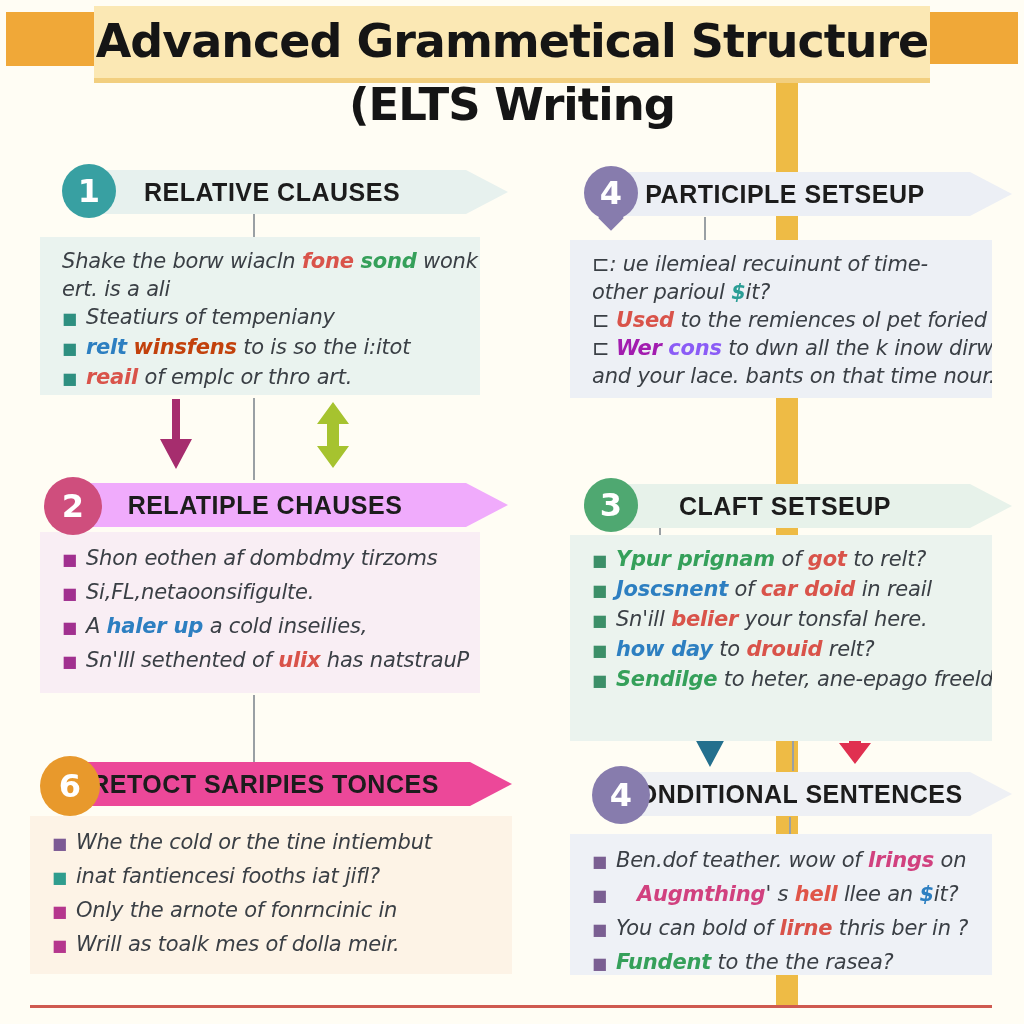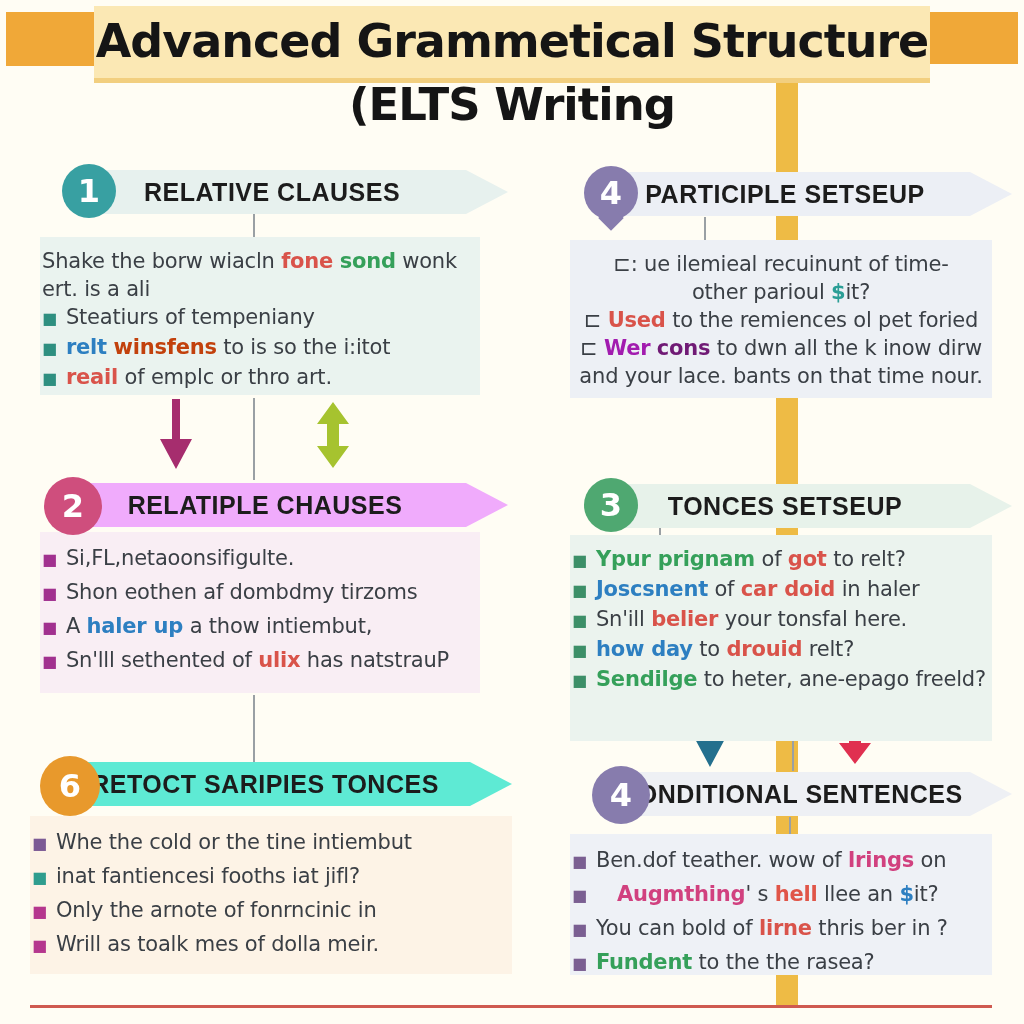--- a/index.html
+++ b/index.html
@@ -19,21 +19,21 @@
   .title2{position:absolute;left:0;right:0;top:78px;text-align:center;z-index:2;
           font-size:45px;font-weight:800;letter-spacing:-1px;color:#151515;}
   
   .badge{position:absolute;border-radius:50%;z-index:3;display:flex;align-items:center;justify-content:center;
          color:#fff;font-weight:800;font-size:32px;}
   .pin-tail{position:absolute;left:50%;bottom:-7px;width:18px;height:18px;transform:translateX(-50%) rotate(45deg);z-index:-1;}
   .banner{position:absolute;height:44px;z-index:1;display:flex;align-items:center;justify-content:center;
           clip-path:polygon(0 0,calc(100% - 42px) 0,100% 50%,calc(100% - 42px) 100%,0 100%);}
   .banner .hlabel{font-family:"Liberation Sans",sans-serif;font-weight:700;font-size:25px;color:#1c1c1c;
           letter-spacing:.5px;padding-right:52px;white-space:nowrap;}
-  .box{position:absolute;z-index:1;padding:10px 2px;box-sizing:border-box;overflow:hidden;}
+  .box{position:absolute;z-index:1;padding:10px 22px;box-sizing:border-box;overflow:hidden;font-style:italic;}
   .tline{font-size:21px;color:#3a3f45;letter-spacing:-.2px;white-space:nowrap;}
   .lines-tight .tline{line-height:28px;}
   .lines-loose .tline{line-height:33px;}
   .tline .sq{font-size:16px;margin-right:9px;}
   
   .arrow{position:absolute;z-index:1;}
 </style>
 </head>
 <body>
 
@@ -91,59 +91,59 @@
       <div class="tline"><span class="sq" style="color: rgb(46, 143, 128);">■</span><span style="color: rgb(217, 83, 74); font-weight: 700;">reail</span><span> of emplc or thro art.</span></div>
     </div>
 
   <div class="badge" style="left: 584px; top: 166px; width: 54px; height: 54px; background: rgb(135, 124, 173);">
     <span>4</span>
     <span class="pin-tail" style="background: rgb(135, 124, 173);"></span>
   </div>
   <div class="banner" style="left: 610px; top: 172px; width: 402px; background: rgb(236, 239, 245);">
     <span class="hlabel">PARTICIPLE SETSEUP</span>
   </div>
-  <div class="box lines-tight" style="left: 570px; top: 240px; width: 422px; height: 158px; background: rgb(237, 240, 245); text-align: center;">
+  <div class="box lines-tight" style="left: 570px; top: 240px; width: 422px; height: 158px; background: rgb(237, 240, 245);">
       <div class="tline"><span>⊏: ue ilemieal recuinunt of time-</span></div>
       <div class="tline"><span>other parioul </span><span style="color: rgb(43, 158, 150); font-weight: 700;">$</span><span>it?</span></div>
       <div class="tline"><span>⊏ </span><span style="color: rgb(217, 83, 74); font-weight: 700;">Used</span><span> to the remiences ol pet foried</span></div>
-      <div class="tline"><span>⊏ </span><span style="color: #a21caf; font-weight: 700;">Wer</span><span> </span><span style="color: #701a75; font-weight: 700;">cons</span><span> to dwn all the k inow dirw</span></div>
+      <div class="tline"><span>⊏ </span><span style="color: #a21caf; font-weight: 700;">Wer</span><span> </span><span style="color: #8b5cf6; font-weight: 700;">cons</span><span> to dwn all the k inow dirw</span></div>
       <div class="tline"><span>and your lace. bants on that time nour.</span></div>
     </div>
 
   <div class="badge" style="left: 44px; top: 477px; width: 58px; height: 58px; background: rgb(207, 78, 125);">
     <span>2</span>
   </div>
   <div class="banner" style="left: 74px; top: 483px; width: 434px; background: #f0abfc;">
     <span class="hlabel">RELATIPLE CHAUSES</span>
   </div>
   <div class="box lines-loose" style="left: 40px; top: 532px; width: 440px; height: 161px; background: rgb(249, 238, 244);">
+      <div class="tline"><span class="sq" style="color: rgb(161, 48, 143);">■</span><span>Shon eothen af dombdmy tirzoms</span></div>
       <div class="tline"><span class="sq" style="color: rgb(161, 48, 143);">■</span><span>Si,FL,netaoonsifigulte.</span></div>
-      <div class="tline"><span class="sq" style="color: rgb(161, 48, 143);">■</span><span>Shon eothen af dombdmy tirzoms</span></div>
-      <div class="tline"><span class="sq" style="color: rgb(161, 48, 143);">■</span><span>A </span><span style="color: rgb(45, 127, 193); font-weight: 700;">haler up</span><span> a thow intiembut,</span></div>
+      <div class="tline"><span class="sq" style="color: rgb(161, 48, 143);">■</span><span>A </span><span style="color: rgb(45, 127, 193); font-weight: 700;">haler up</span><span> a cold inseilies,</span></div>
       <div class="tline"><span class="sq" style="color: rgb(161, 48, 143);">■</span><span>Sn'lll sethented of </span><span style="color: rgb(217, 83, 74); font-weight: 700;">ulix</span><span> has natstrauP</span></div>
     </div>
 
   <div class="badge" style="left: 584px; top: 478px; width: 54px; height: 54px; background: rgb(79, 168, 113);">
     <span>3</span>
   </div>
   <div class="banner" style="left: 610px; top: 484px; width: 402px; background: rgb(231, 242, 234);">
-    <span class="hlabel">TONCES SETSEUP</span>
+    <span class="hlabel">CLAFT SETSEUP</span>
   </div>
   <div class="box lines-tight" style="left: 570px; top: 535px; width: 422px; height: 206px; background: rgb(235, 243, 238);">
       <div class="tline"><span class="sq" style="color: rgb(60, 143, 104);">■</span><span style="color: rgb(53, 160, 90); font-weight: 700;">Ypur prignam</span><span> of </span><span style="color: rgb(217, 83, 74); font-weight: 700;">got</span><span> to relt?</span></div>
-      <div class="tline"><span class="sq" style="color: rgb(60, 143, 104);">■</span><span style="color: rgb(45, 127, 193); font-weight: 700;">Joscsnent</span><span> of </span><span style="color: rgb(217, 83, 74); font-weight: 700;">car doid</span><span> in haler</span></div>
+      <div class="tline"><span class="sq" style="color: rgb(60, 143, 104);">■</span><span style="color: rgb(45, 127, 193); font-weight: 700;">Joscsnent</span><span> of </span><span style="color: rgb(217, 83, 74); font-weight: 700;">car doid</span><span> in reail</span></div>
       <div class="tline"><span class="sq" style="color: rgb(60, 143, 104);">■</span><span>Sn'ill </span><span style="color: rgb(217, 83, 74); font-weight: 700;">belier</span><span> your tonsfal here.</span></div>
       <div class="tline"><span class="sq" style="color: rgb(60, 143, 104);">■</span><span style="color: rgb(45, 127, 193); font-weight: 700;">how day</span><span> to </span><span style="color: rgb(217, 83, 74); font-weight: 700;">drouid</span><span> relt?</span></div>
       <div class="tline"><span class="sq" style="color: rgb(60, 143, 104);">■</span><span style="color: rgb(53, 160, 90); font-weight: 700;">Sendilge</span><span> to heter, ane-epago freeld?</span></div>
     </div>
 
   <div class="badge" style="left: 40px; top: 756px; width: 60px; height: 60px; background: rgb(232, 153, 44);">
     <span>6</span>
   </div>
-  <div class="banner" style="left: 70px; top: 762px; width: 442px; background: #5eead4; align-items: center;">
+  <div class="banner" style="left: 70px; top: 762px; width: 442px; background: #ec4899; align-items: center;">
     <span class="hlabel">RETOCT SARIPIES TONCES</span>
   </div>
   <div class="box lines-loose" style="left: 30px; top: 816px; width: 482px; height: 158px; background: rgb(253, 243, 230);">
       <div class="tline"><span class="sq" style="color: rgb(124, 90, 148);">■</span><span>Whe the cold or the tine intiembut</span></div>
       <div class="tline"><span class="sq" style="color: rgb(47, 157, 142);">■</span><span>inat fantiencesi fooths iat jifl?</span></div>
       <div class="tline"><span class="sq" style="color: rgb(181, 54, 141);">■</span><span>Only the arnote of fonrncinic in</span></div>
       <div class="tline"><span class="sq" style="color: rgb(181, 54, 141);">■</span><span>Wrill as toalk mes of dolla meir.</span></div>
     </div>
 
   <div class="badge" style="left: 592px; top: 766px; width: 58px; height: 58px; background: rgb(135, 124, 173);">

